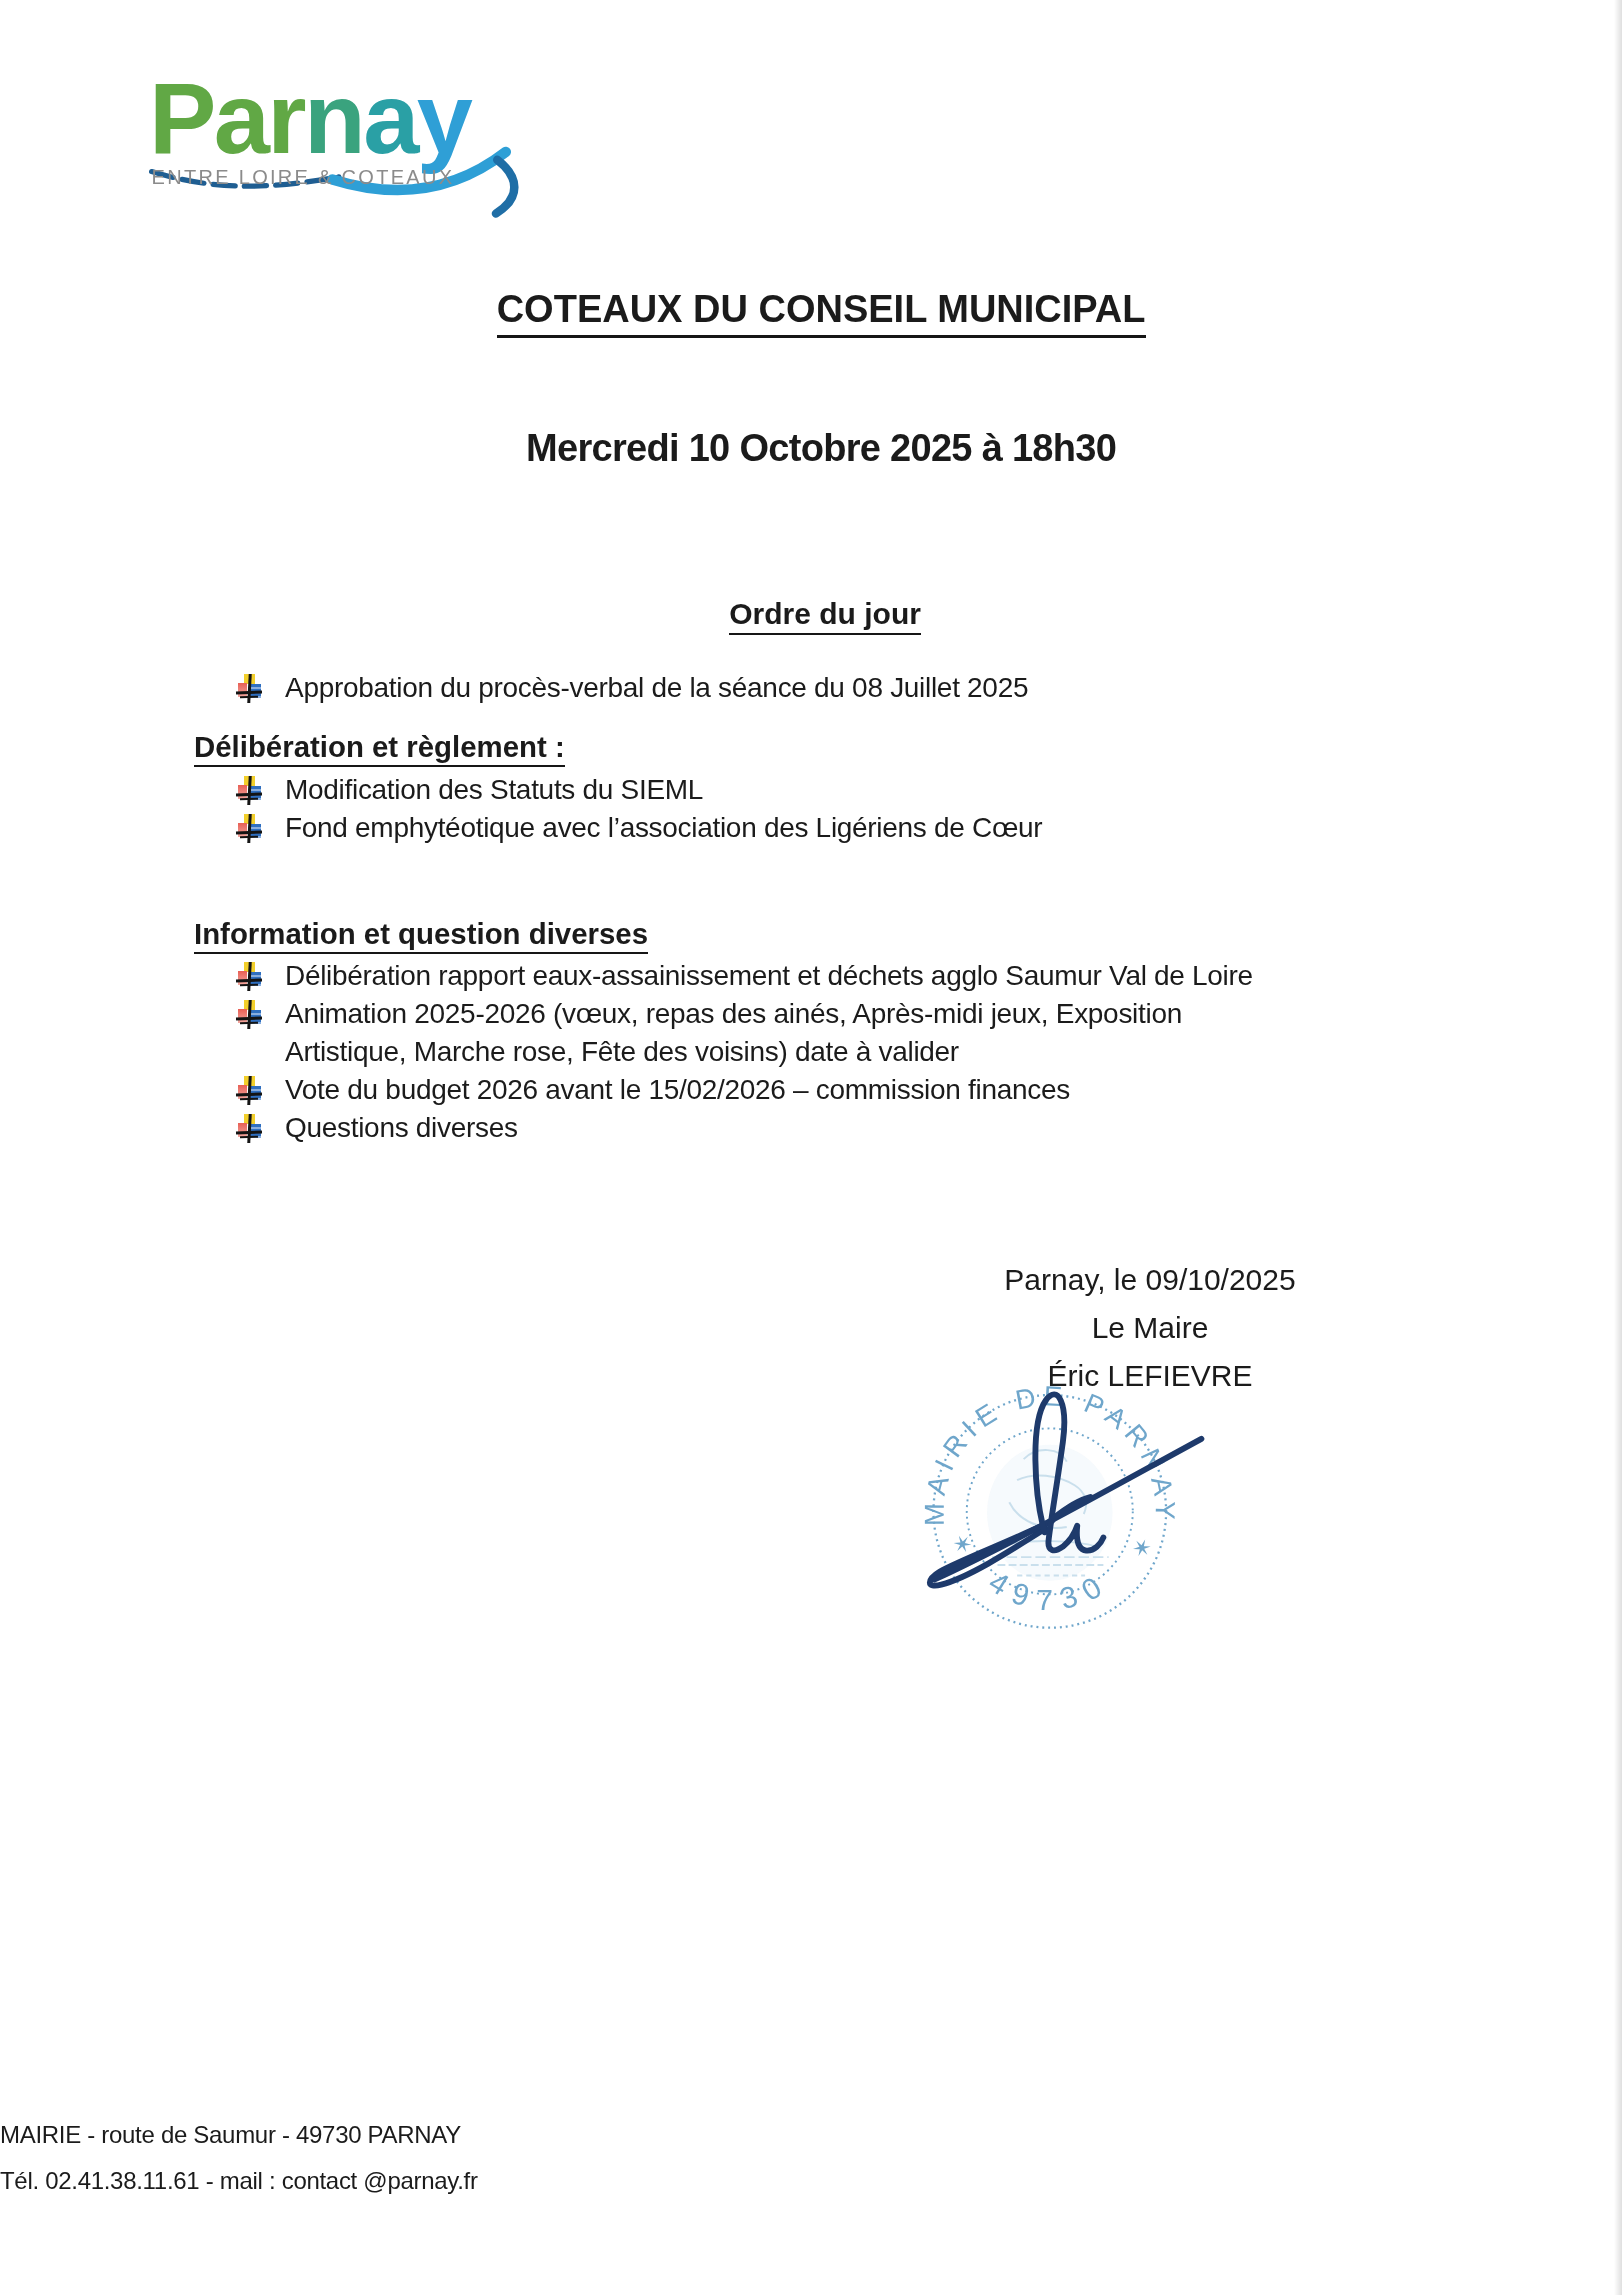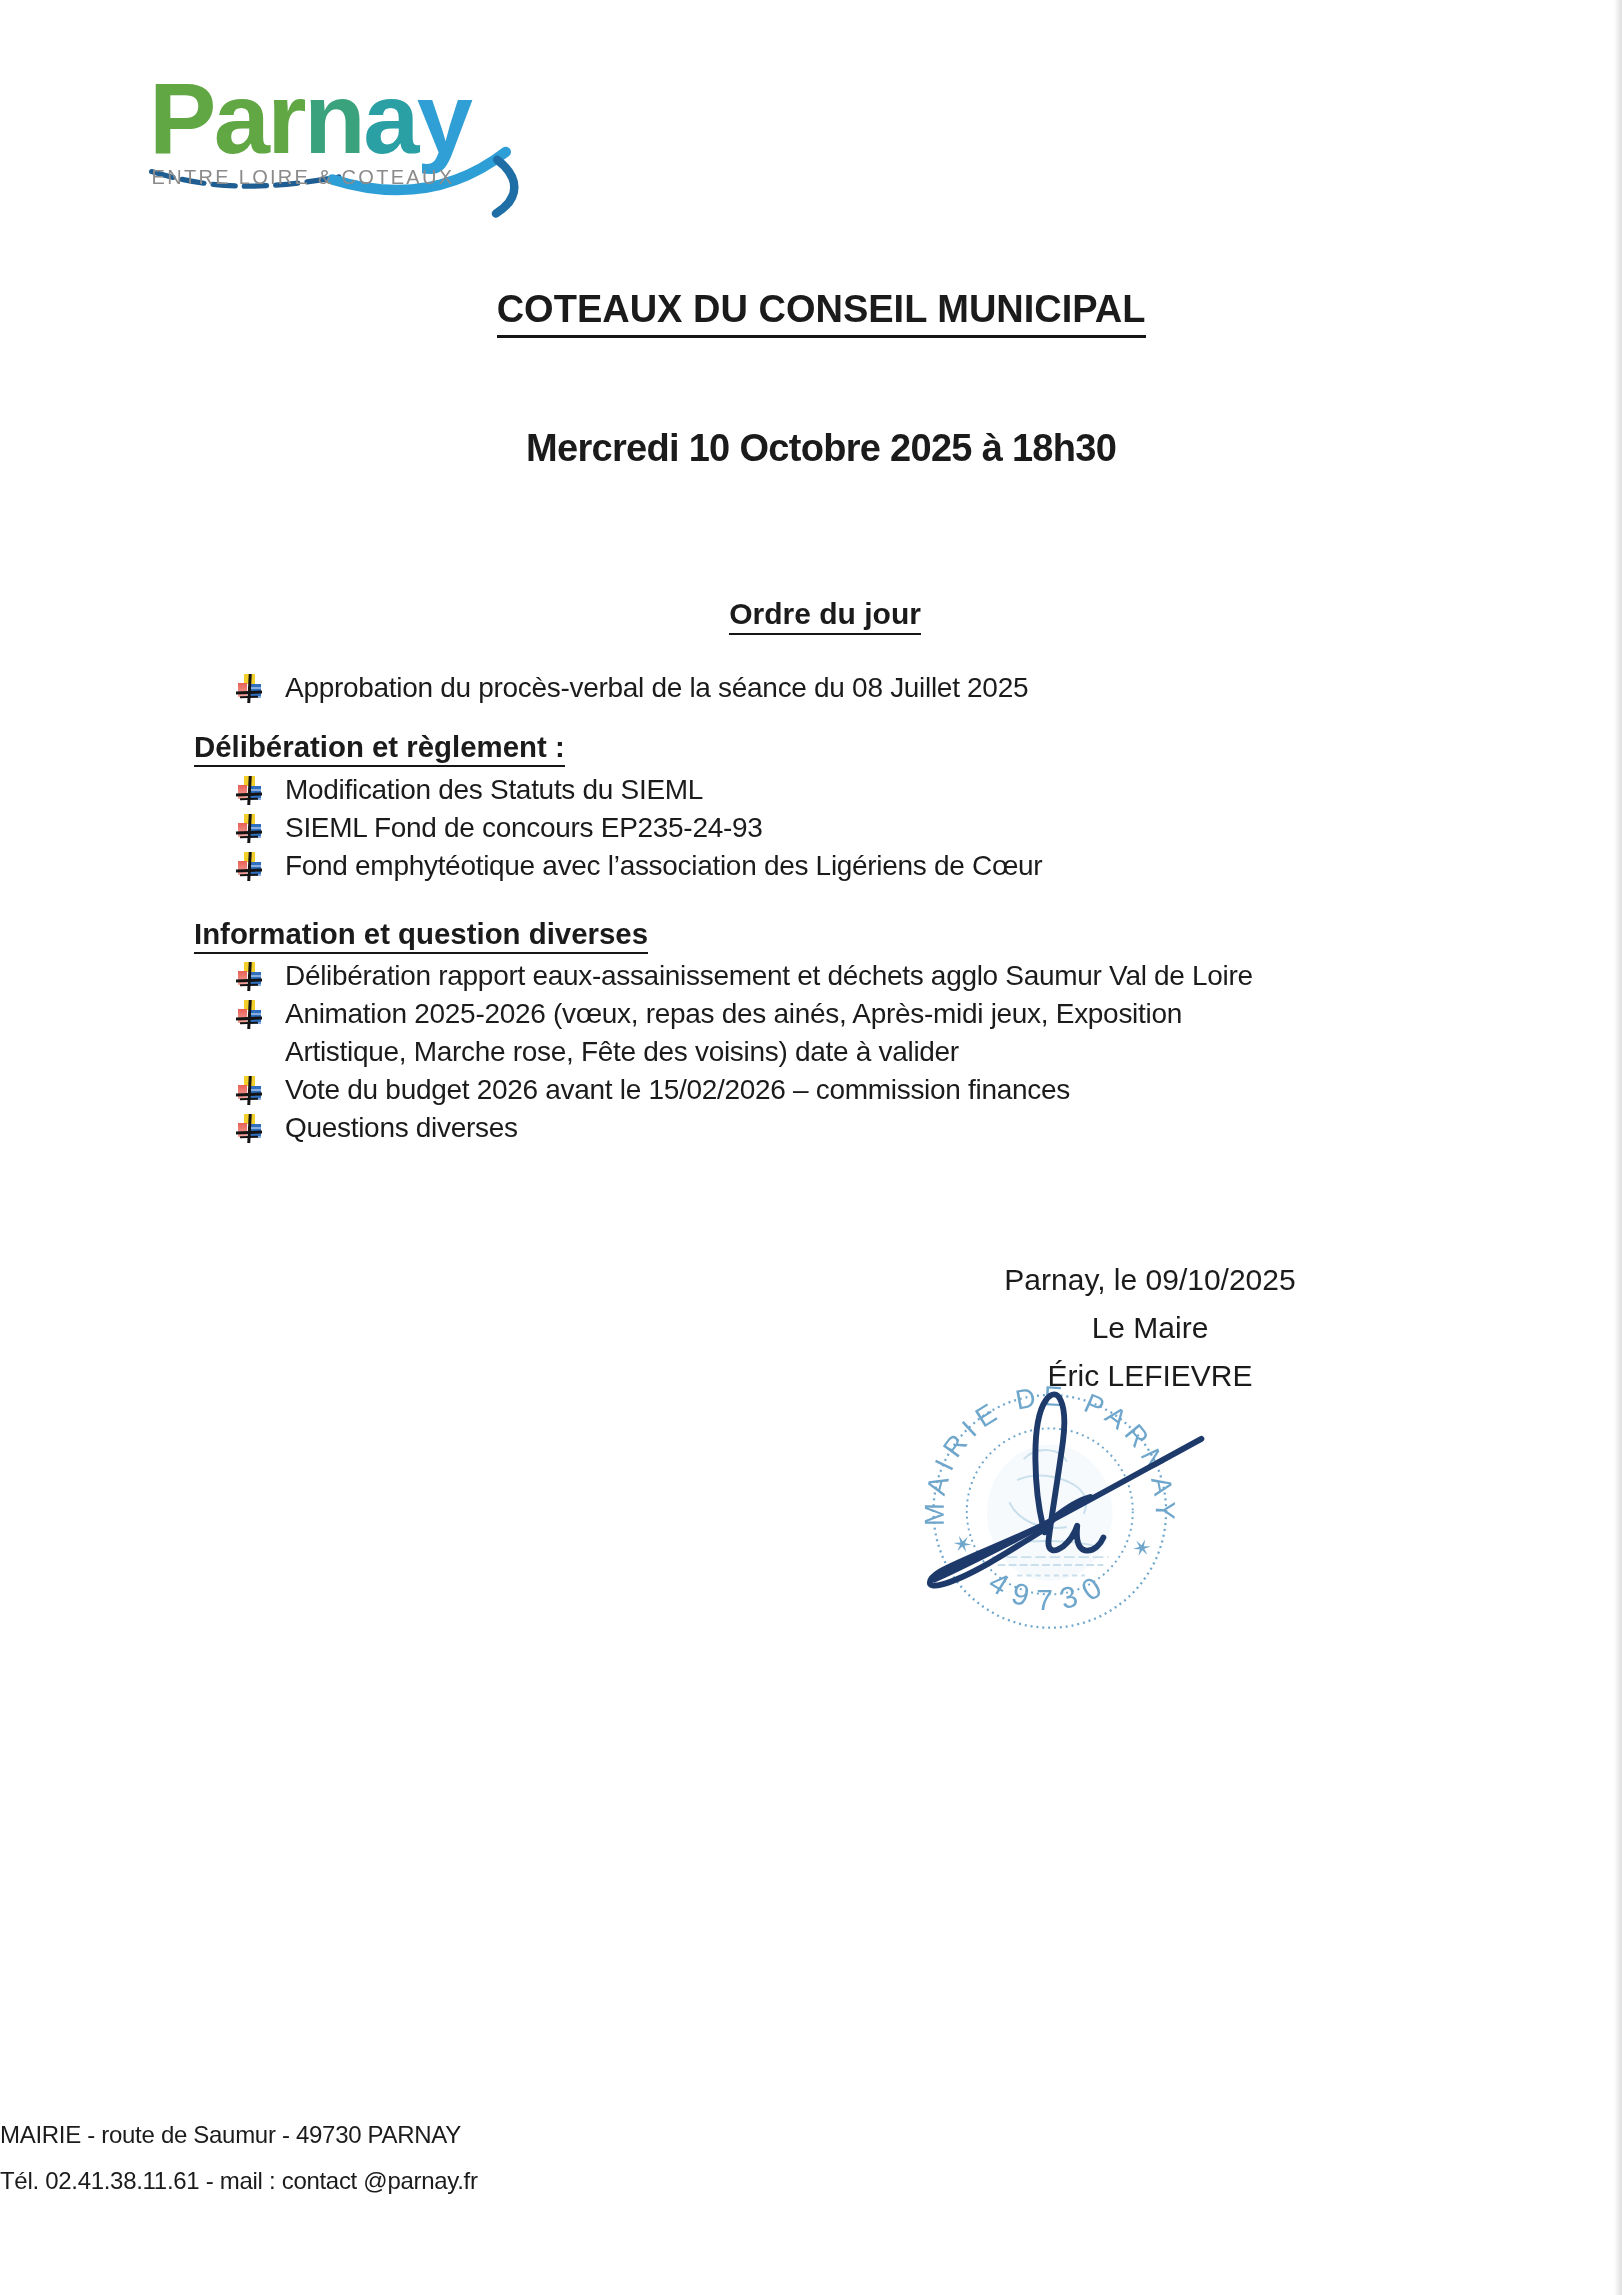--- a/index.html
+++ b/index.html
@@ -102,31 +102,20 @@
     </li>
     <li>
       <span class="blt">
           <i class="by"></i>
           <i class="br"></i>
           <i class="bb"></i>
           <i class="bv"></i>
           <i class="bh"></i>
           <i class="bh2"></i>
         </span>
-      <span class="li-text">SIEML Fond de concours EP235-24-93</span>
-    </li>
-    <li>
-      <span class="blt">
-          <i class="by"></i>
-          <i class="br"></i>
-          <i class="bb"></i>
-          <i class="bv"></i>
-          <i class="bh"></i>
-          <i class="bh2"></i>
-        </span>
       <span class="li-text">Fond emphytéotique avec l’association des Ligériens de Cœur</span>
     </li>
   </ul>
 
   <div class="sec-h" style="top:917px;"><span>Information et question diverses</span></div>
   <ul class="agenda" style="top:957px;">
     <li>
       <span class="blt">
           <i class="by"></i>
           <i class="br"></i>

